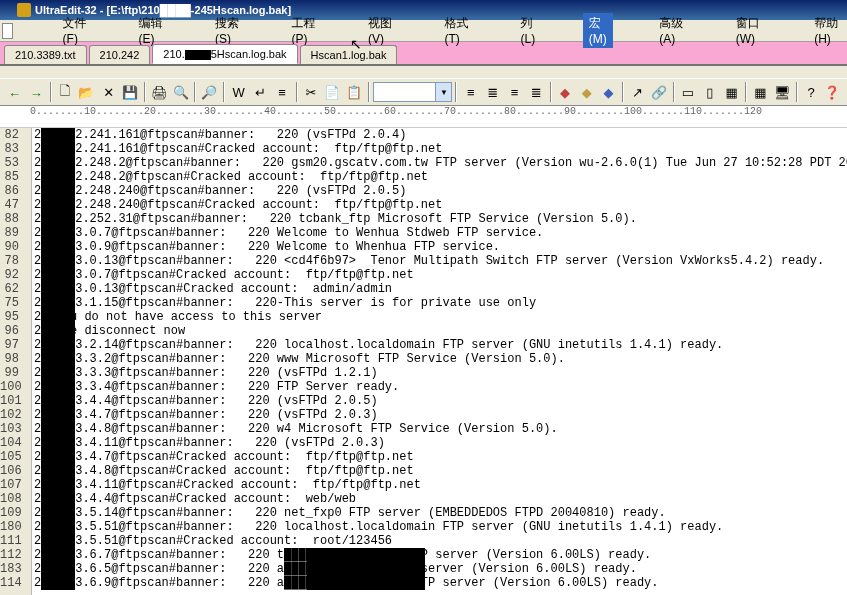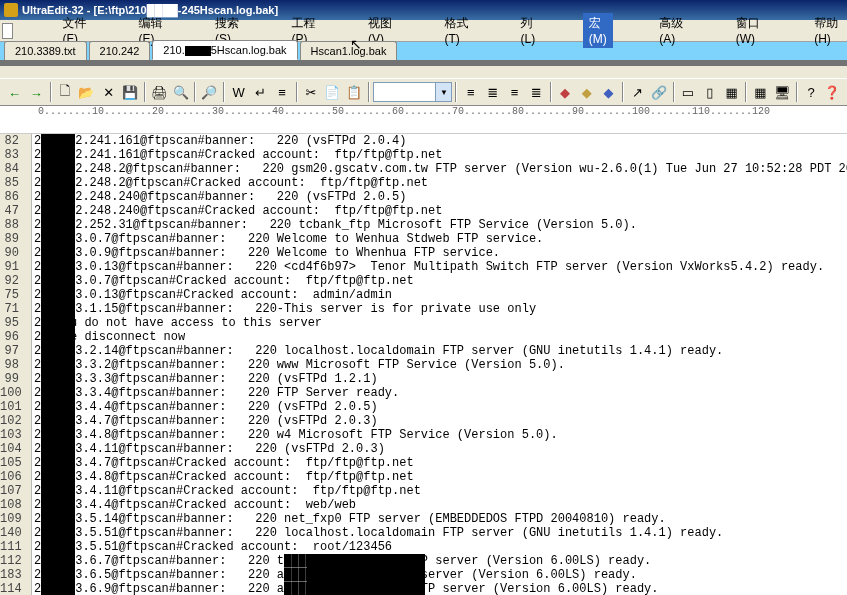--- a/index.html
+++ b/index.html
@@ -11,21 +11,21 @@
   height: 595px;
   overflow: hidden;
   position: relative;
 }
 .titlebar {
   height: 20px;
   background: linear-gradient(to bottom, #0a246a, #3a6ea5);
   color: white;
   display: flex;
   align-items: center;
-  padding: 0 4px;
+  padding: 0 17px;
   font-weight: bold;
   font-size: 11px;
 }
 .titlebar .icon {
   width: 14px; height: 14px;
   background: #d4a017;
   margin-right: 4px;
   display: inline-block;
   border-radius: 2px;
 }
@@ -54,25 +54,25 @@
 }
 .menubar .cursor {
   position: absolute;
   left: 350px;
   top: 36px;
   font-size: 14px;
   pointer-events: none;
 }
 .tabbar {
   height: 24px;
-  background: #7dd3fc;
+  background: #f9a8d4;
   display: flex;
   align-items: flex-end;
   padding: 2px 4px 0 4px;
-  border-bottom: 6px solid #737373;
+  border-bottom: 2px solid #737373;
 }
 .tab {
   padding: 3px 10px;
   border: 1px solid #888;
   border-bottom: none;
   background: #ece9d8;
   margin-right: 2px;
   font-size: 11px;
   cursor: pointer;
   border-radius: 3px 3px 0 0;
@@ -119,27 +119,27 @@
   justify-content: flex-end;
 }
 .tb-combo .dd {
   width: 16px; height: 18px;
   background: #d4e4f7;
   border-left: 1px solid #7f9db9;
   display: flex; align-items: center; justify-content: center;
   font-size: 8px;
 }
 .ruler {
-  height: 28px;
+  height: 22px;
   background: #fff;
   border-bottom: 1px solid #ccc;
   font-family: "Courier New", monospace;
   font-size: 10px;
   color: #666;
-  padding-left: 38px;
+  padding-left: 30px;
   white-space: pre;
   position: relative;
   overflow: hidden;
 }
 .editor {
   background: white;
   font-family: "Courier New", monospace;
   font-size: 12px;
   line-height: 14px;
   height: 471px;
@@ -250,46 +250,46 @@
     <div class="tb-btn">?</div>
     <div class="tb-btn">❓</div>
   </div>
 
 <div class="ruler">0........10........20........30........40........50........60........70........80........90........100.......110.......120</div>
 
 <div class="editor">
   <div class="gutter" id="gutter">
       <div>82</div>
       <div>83</div>
-      <div>84</div>
+      <div>53</div>
       <div>85</div>
       <div>86</div>
       <div>47</div>
       <div>88</div>
       <div>89</div>
       <div>90</div>
-      <div>91</div>
+      <div>78</div>
       <div>92</div>
+      <div>62</div>
       <div>75</div>
-      <div>71</div>
       <div>95</div>
       <div>96</div>
       <div>97</div>
       <div>98</div>
       <div>99</div>
       <div>100</div>
       <div>101</div>
       <div>102</div>
       <div>103</div>
       <div>104</div>
       <div>105</div>
       <div>106</div>
       <div>107</div>
       <div>108</div>
       <div>109</div>
-      <div>140</div>
+      <div>180</div>
       <div>111</div>
       <div>112</div>
       <div>183</div>
       <div>114</div>
     </div>
   <div class="code" id="code"><div class="line"><span>2</span><span class="redact-block redact-left"></span><span>2.241.161@ftpscan#banner:   220 (vsFTPd 2.0.4)</span></div><div class="line"><span>2</span><span class="redact-block redact-left"></span><span>2.241.161@ftpscan#Cracked account:  ftp/ftp@ftp.net</span></div><div class="line"><span>2</span><span class="redact-block redact-left"></span><span>2.248.2@ftpscan#banner:   220 gsm20.gscatv.com.tw FTP server (Version wu-2.6.0(1) Tue Jun 27 10:52:28 PDT 2000</span></div><div class="line"><span>2</span><span class="redact-block redact-left"></span><span>2.248.2@ftpscan#Cracked account:  ftp/ftp@ftp.net</span></div><div class="line"><span>2</span><span class="redact-block redact-left"></span><span>2.248.240@ftpscan#banner:   220 (vsFTPd 2.0.5)</span></div><div class="line"><span>2</span><span class="redact-block redact-left"></span><span>2.248.240@ftpscan#Cracked account:  ftp/ftp@ftp.net</span></div><div class="line"><span>2</span><span class="redact-block redact-left"></span><span>2.252.31@ftpscan#banner:   220 tcbank_ftp Microsoft FTP Service (Version 5.0).</span></div><div class="line"><span>2</span><span class="redact-block redact-left"></span><span>3.0.7@ftpscan#banner:   220 Welcome to Wenhua Stdweb FTP service.</span></div><div class="line"><span>2</span><span class="redact-block redact-left"></span><span>3.0.9@ftpscan#banner:   220 Welcome to Whenhua FTP service.</span></div><div class="line"><span>2</span><span class="redact-block redact-left"></span><span>3.0.13@ftpscan#banner:   220 &lt;cd4f6b97&gt;  Tenor Multipath Switch FTP server (Version VxWorks5.4.2) ready.</span></div><div class="line"><span>2</span><span class="redact-block redact-left"></span><span>3.0.7@ftpscan#Cracked account:  ftp/ftp@ftp.net</span></div><div class="line"><span>2</span><span class="redact-block redact-left"></span><span>3.0.13@ftpscan#Cracked account:  admin/admin</span></div><div class="line"><span>2</span><span class="redact-block redact-left"></span><span>3.1.15@ftpscan#banner:   220-This server is for private use only</span></div><div class="line" style="position: relative;">2  you do not have access to this server<span class="redact-block redact-left" style="position: absolute; left: 7px; top: 0px;"></span></div><div class="line" style="position: relative;">2 ease disconnect now<span class="redact-block redact-left" style="position: absolute; left: 7px; top: 0px;"></span></div><div class="line"><span>2</span><span class="redact-block redact-left"></span><span>3.2.14@ftpscan#banner:   220 localhost.localdomain FTP server (GNU inetutils 1.4.1) ready.</span></div><div class="line"><span>2</span><span class="redact-block redact-left"></span><span>3.3.2@ftpscan#banner:   220 www Microsoft FTP Service (Version 5.0).</span></div><div class="line"><span>2</span><span class="redact-block redact-left"></span><span>3.3.3@ftpscan#banner:   220 (vsFTPd 1.2.1)</span></div><div class="line"><span>2</span><span class="redact-block redact-left"></span><span>3.3.4@ftpscan#banner:   220 FTP Server ready.</span></div><div class="line"><span>2</span><span class="redact-block redact-left"></span><span>3.4.4@ftpscan#banner:   220 (vsFTPd 2.0.5)</span></div><div class="line"><span>2</span><span class="redact-block redact-left"></span><span>3.4.7@ftpscan#banner:   220 (vsFTPd 2.0.3)</span></div><div class="line"><span>2</span><span class="redact-block redact-left"></span><span>3.4.8@ftpscan#banner:   220 w4 Microsoft FTP Service (Version 5.0).</span></div><div class="line"><span>2</span><span class="redact-block redact-left"></span><span>3.4.11@ftpscan#banner:   220 (vsFTPd 2.0.3)</span></div><div class="line"><span>2</span><span class="redact-block redact-left"></span><span>3.4.7@ftpscan#Cracked account:  ftp/ftp@ftp.net</span></div><div class="line"><span>2</span><span class="redact-block redact-left"></span><span>3.4.8@ftpscan#Cracked account:  ftp/ftp@ftp.net</span></div><div class="line"><span>2</span><span class="redact-block redact-left"></span><span>3.4.11@ftpscan#Cracked account:  ftp/ftp@ftp.net</span></div><div class="line"><span>2</span><span class="redact-block redact-left"></span><span>3.4.4@ftpscan#Cracked account:  web/web</span></div><div class="line"><span>2</span><span class="redact-block redact-left"></span><span>3.5.14@ftpscan#banner:   220 net_fxp0 FTP server (EMBEDDEDOS FTPD 20040810) ready.</span></div><div class="line"><span>2</span><span class="redact-block redact-left"></span><span>3.5.51@ftpscan#banner:   220 localhost.localdomain FTP server (GNU inetutils 1.4.1) ready.</span></div><div class="line"><span>2</span><span class="redact-block redact-left"></span><span>3.5.51@ftpscan#Cracked account:  root/123456</span></div><div class="line"><span>2</span><span class="redact-block redact-left"></span><span>3.6.7@ftpscan#banner:   220 t███████████████w FTP server (Version 6.00LS) ready.</span><span class="redact-block" style="position: absolute; left: 273px; width: 118px; height: 14px; top: 0px;"></span></div><div class="line"><span>2</span><span class="redact-block redact-left"></span><span>3.6.5@ftpscan#banner:   220 a██████████████ FTP server (Version 6.00LS) ready.</span><span class="redact-block" style="position: absolute; left: 273px; width: 118px; height: 28px; top: 0px;"></span></div><div class="line"><span>2</span><span class="redact-block redact-left"></span><span>3.6.9@ftpscan#banner:   220 a██████████████.tw FTP server (Version 6.00LS) ready.</span><span class="redact-block" style="position: absolute; left: 273px; width: 118px; height: 14px; top: 0px;"></span></div></div>
 </div>
 
 </body></html>

